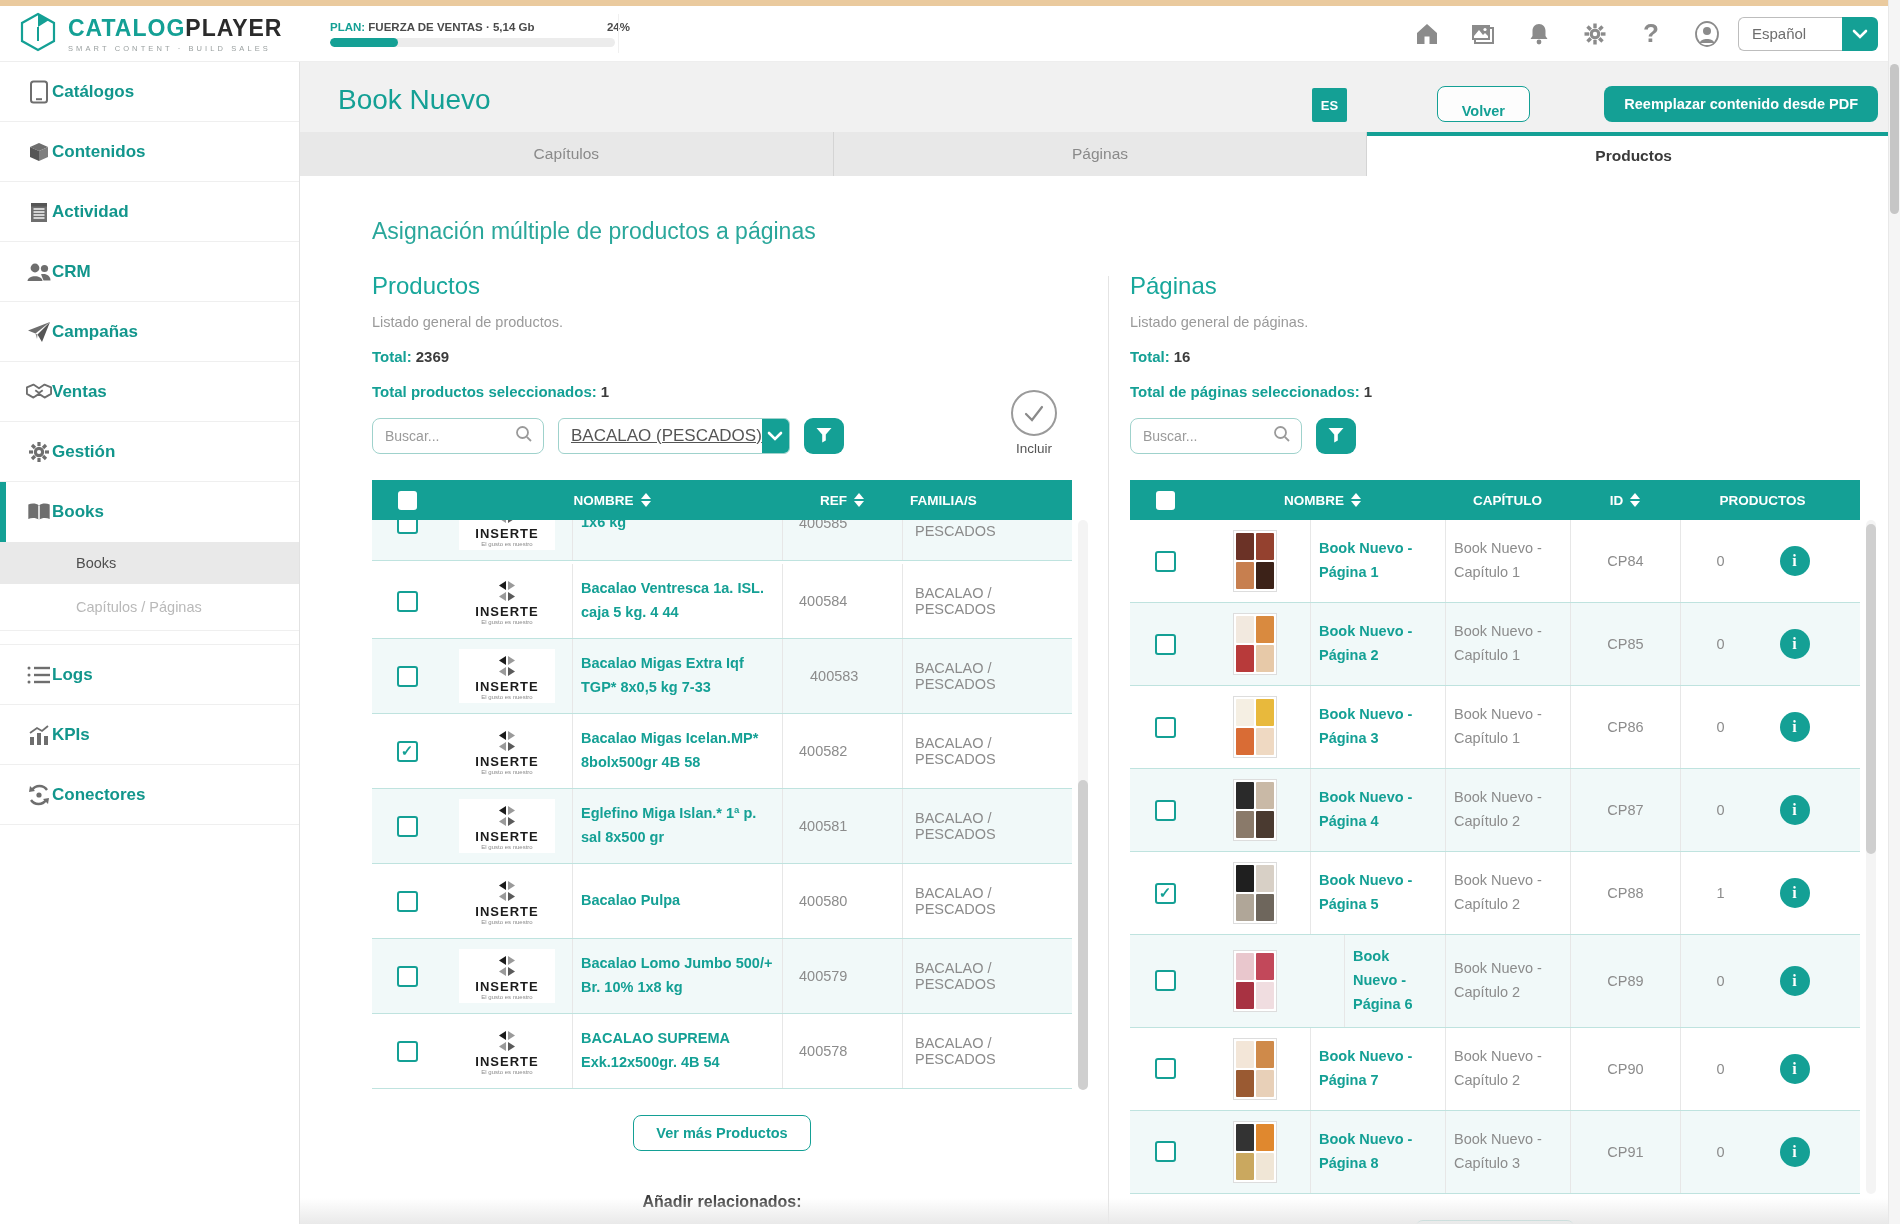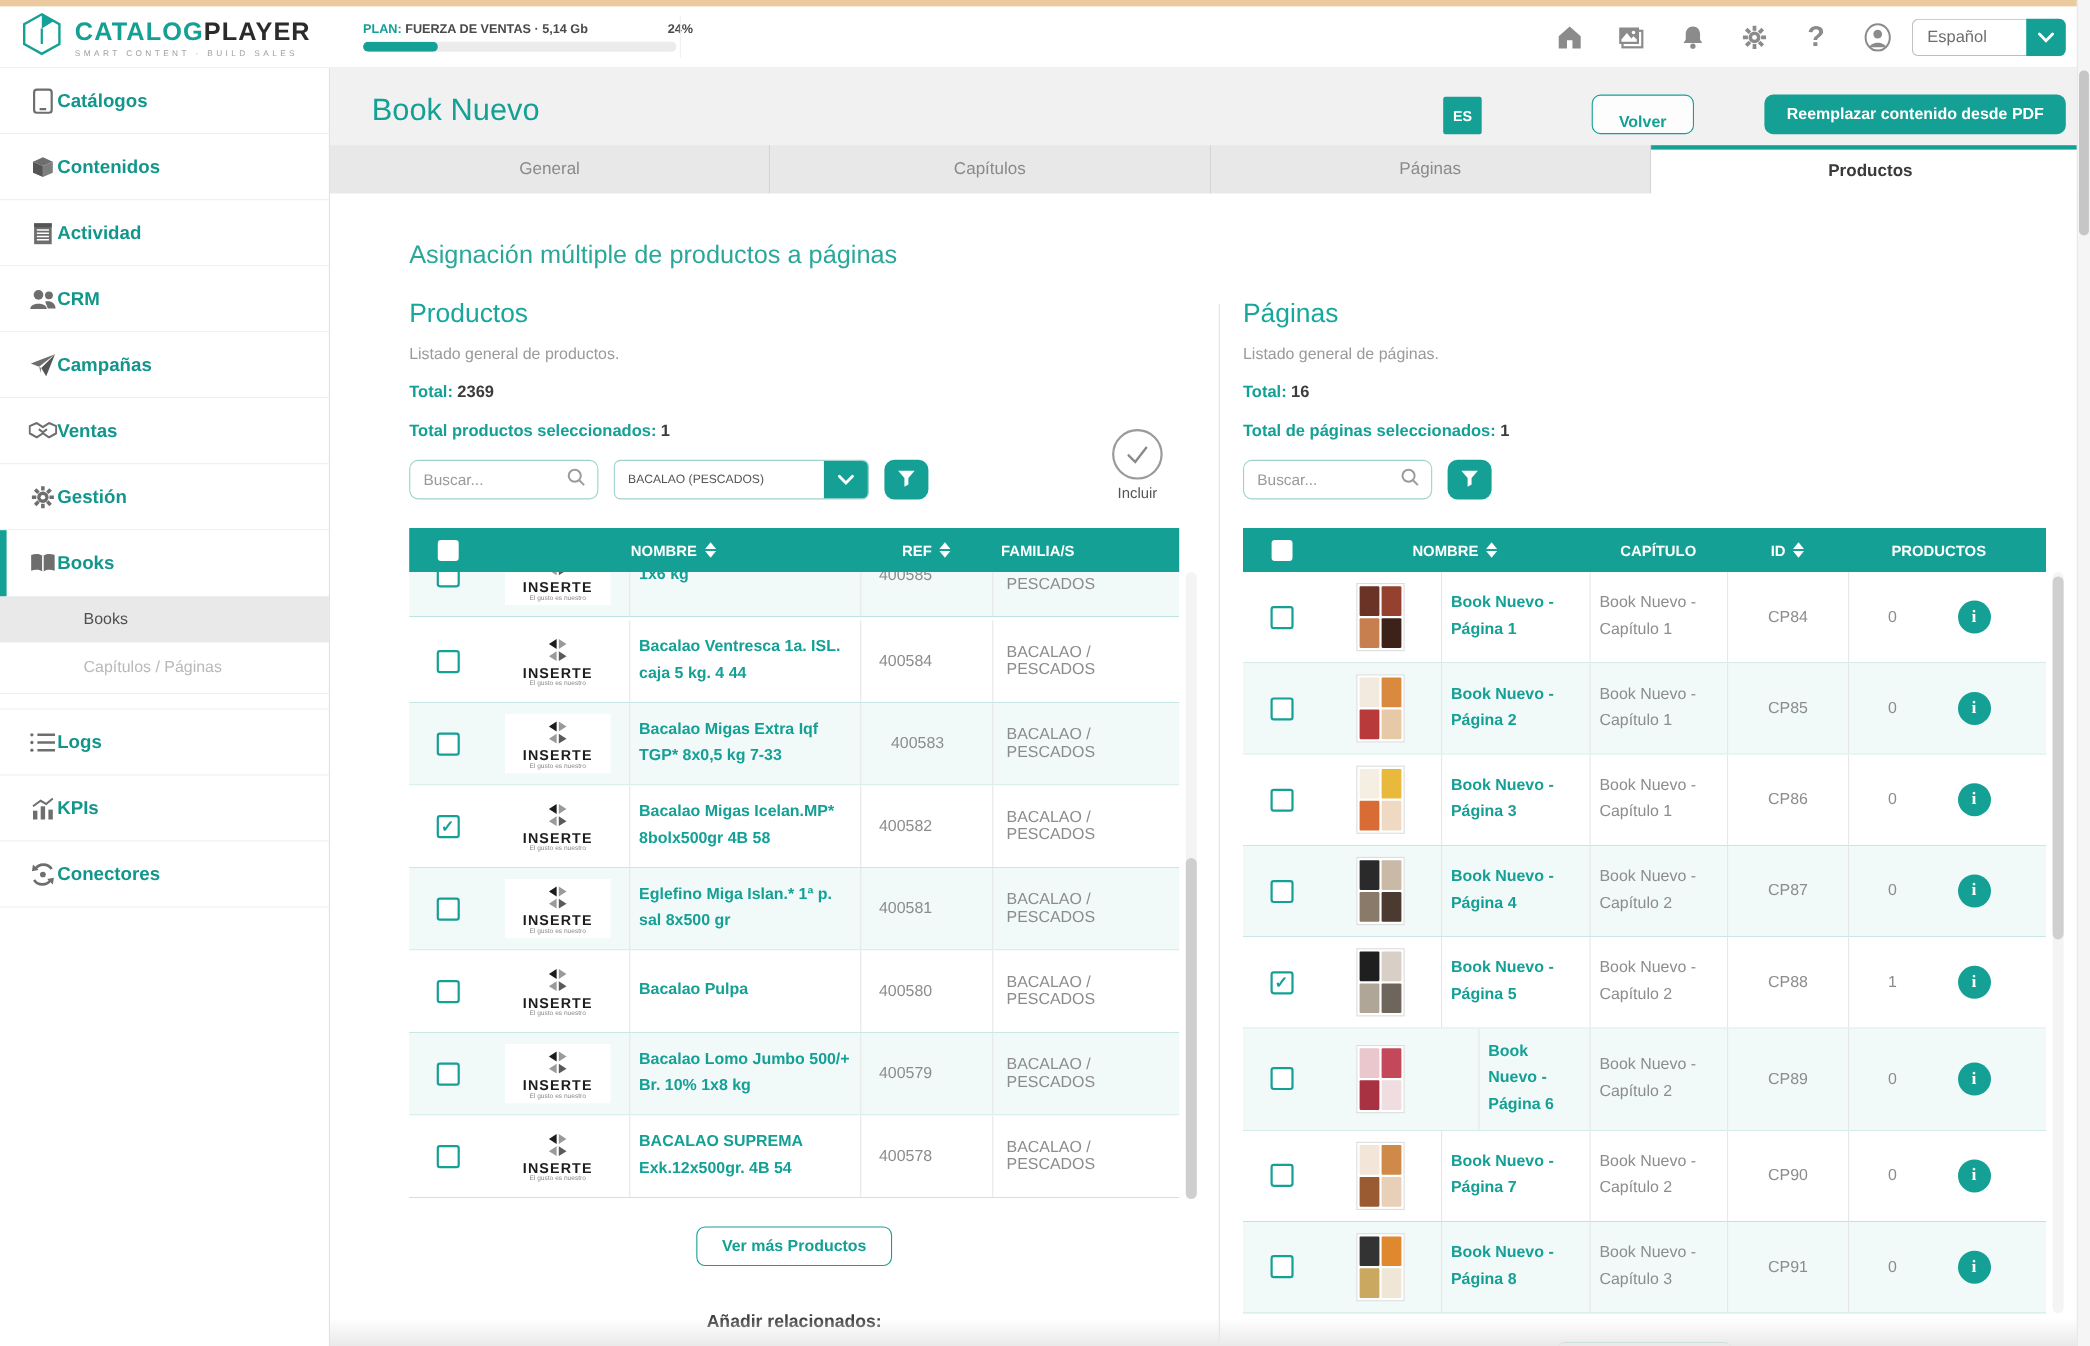--- a/index.html
+++ b/index.html
@@ -36,21 +36,21 @@
   .side-sub { border-bottom:1px solid #efefef; }
   .side-sub .sub1 { height:42px; background:#e9e9e9; display:flex; align-items:center; padding-left:76px; font-size:14.5px; color:#4f4f4f; cursor:pointer; }
   .side-sub .sub2 { height:46px; display:flex; align-items:center; padding-left:76px; font-size:14.5px; color:#b9b9b9; cursor:pointer; }
   .side-gap { height:14px; border-bottom:1px solid #efefef; }
 
   
   .main { position:absolute; left:300px; top:62px; right:0; bottom:0; }
   .main-top { height:114px; background:#f1f1f1; position:relative; }
   .page-title { position:absolute; left:38px; top:22px; font-size:28px; color:#14a095; }
   .es-badge { position:absolute; left:1012px; top:26px; width:35px; height:34px; background:#14a095; color:#fff; font-size:13px; font-weight:bold; display:flex; align-items:center; justify-content:center; border-radius:2px; }
-  .btn-volver { position:absolute; right:360px; top:24px; height:36px; padding:16px 24px; background:#fdfdfd; border:1px solid #14a095; border-radius:8px; color:#14a095; font-weight:bold; font-size:14.5px; cursor:pointer; }
+  .btn-volver { position:absolute; right:370px; top:24px; height:36px; padding:16px 24px; background:#fdfdfd; border:1px solid #14a095; border-radius:8px; color:#14a095; font-weight:bold; font-size:14.5px; cursor:pointer; }
   .btn-replace { position:absolute; right:22px; top:24px; height:36px; padding:0 20px; background:#14a095; border:none; border-radius:8px; color:#fff; font-weight:bold; font-size:14.5px; cursor:pointer; }
 
   .tabs { position:absolute; left:0; right:0; bottom:0; height:44px; display:flex; }
   .tab { flex:1; background:#e8e8e8; border-right:1px solid #d4d4d4; display:flex; align-items:center; justify-content:center; font-size:15.5px; color:#8a8a8a; cursor:pointer; }
   .tab:last-child { border-right:none; }
   .tab.active { background:#fff; color:#3a3a3a; font-weight:bold; border-top:4px solid #14a095; }
 
   .content { position:absolute; top:114px; left:0; right:0; bottom:0; background:#fff; }
   .assign-heading { position:absolute; left:72px; top:42px; font-size:23px; font-weight:300; color:#2aa79b; }
   .v-divider { position:absolute; left:808px; top:100px; bottom:0; width:1px; background:#e4e4e4; }
@@ -62,21 +62,21 @@
   .tot-line .val { color:#3c3c3c; margin-left:4px; }
 
   .panel-left  { position:absolute; left:72px;  top:96px; width:700px; }
   .panel-right { position:absolute; left:830px; top:96px; width:730px; }
 
   .controls { display:flex; gap:14px; margin-top:18px; align-items:center; position:relative; }
   .search-box { width:172px; height:36px; border:1px solid #9fd2cc; border-radius:8px; display:flex; align-items:center; padding:0 10px 0 12px; background:#fff; }
   .search-box input { border:none; outline:none; flex:1; font-size:14px; color:#555; font-family:"Liberation Sans",sans-serif; min-width:0; background:transparent; }
   .search-box input::placeholder { color:#9a9a9a; }
   .family-select { width:232px; height:36px; border:1px solid #9fd2cc; border-radius:6px; display:flex; align-items:center; background:#fff; overflow:hidden; cursor:pointer; }
-  .family-select .sel-text { flex:1; padding-left:12px; font-size:11px; color:#555; white-space:nowrap; }
+  .family-select .sel-text { flex:1; padding-left:12px; font-size:17px; color:#555; white-space:nowrap;text-decoration:underline; }
   .family-select .sel-btn { width:40px; height:36px; background:#14a095; display:flex; align-items:center; justify-content:center; }
   .filter-btn { width:40px; height:36px; background:#14a095; border:none; border-radius:9px; display:flex; align-items:center; justify-content:center; cursor:pointer; }
 
   .include-wrap { position:absolute; right:6px; top:-28px; width:64px; text-align:center; cursor:pointer; }
   .include-circle { width:46px; height:46px; border:2px solid #9a9a9a; border-radius:50%; margin:0 auto; display:flex; align-items:center; justify-content:center; background:#fff; }
   .include-label { font-size:13.5px; color:#555; margin-top:5px; }
 
   
   .tbl { margin-top:26px; position:relative; }
   .tbl-head { background:#14a095; color:#fff; font-weight:bold; font-size:13.5px; height:40px; display:grid; align-items:center; }
@@ -365,21 +365,20 @@
   </div>
 </nav>
 
 <div class="main">
   <div class="main-top">
     <div class="page-title">Book Nuevo</div>
     <div class="es-badge">ES</div>
     <button class="btn-volver">Volver</button>
     <button class="btn-replace">Reemplazar contenido desde PDF</button>
     <div class="tabs" id="tabs">
-        <div class="tab">General</div>
         <div class="tab">Capítulos</div>
         <div class="tab">Páginas</div>
         <div class="tab active">Productos</div>
       </div>
   </div>
 
   <div class="content">
     <div class="assign-heading">Asignación múltiple de productos a páginas</div>
     <div class="v-divider"></div>
 

